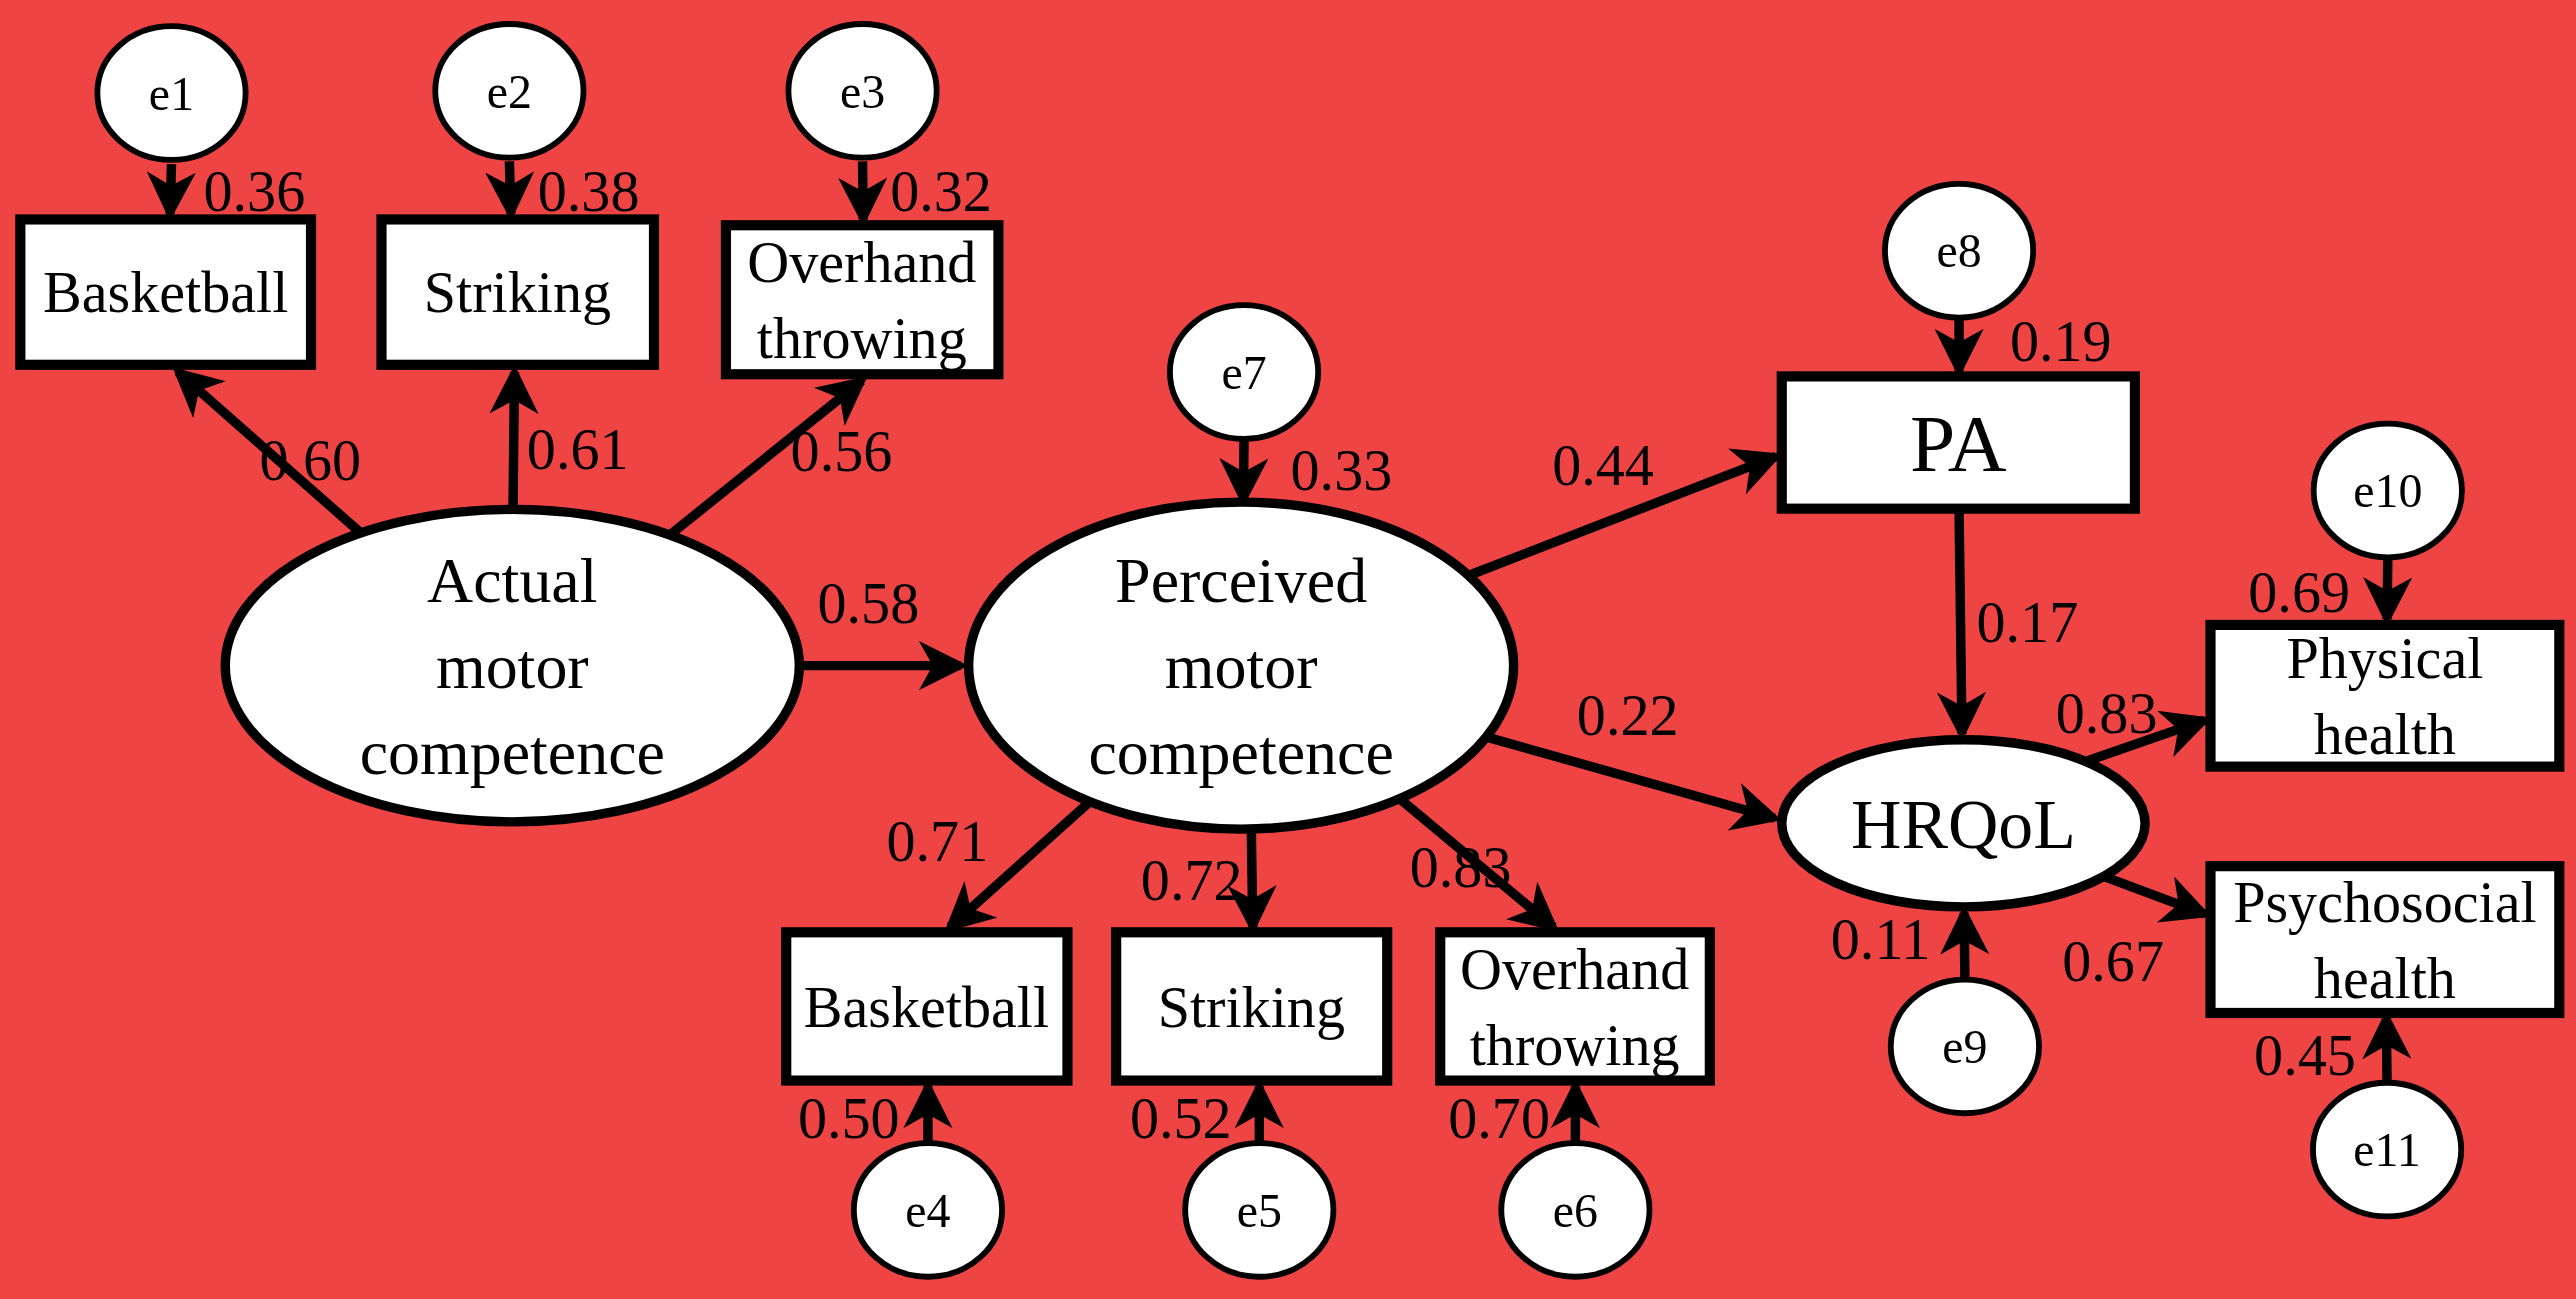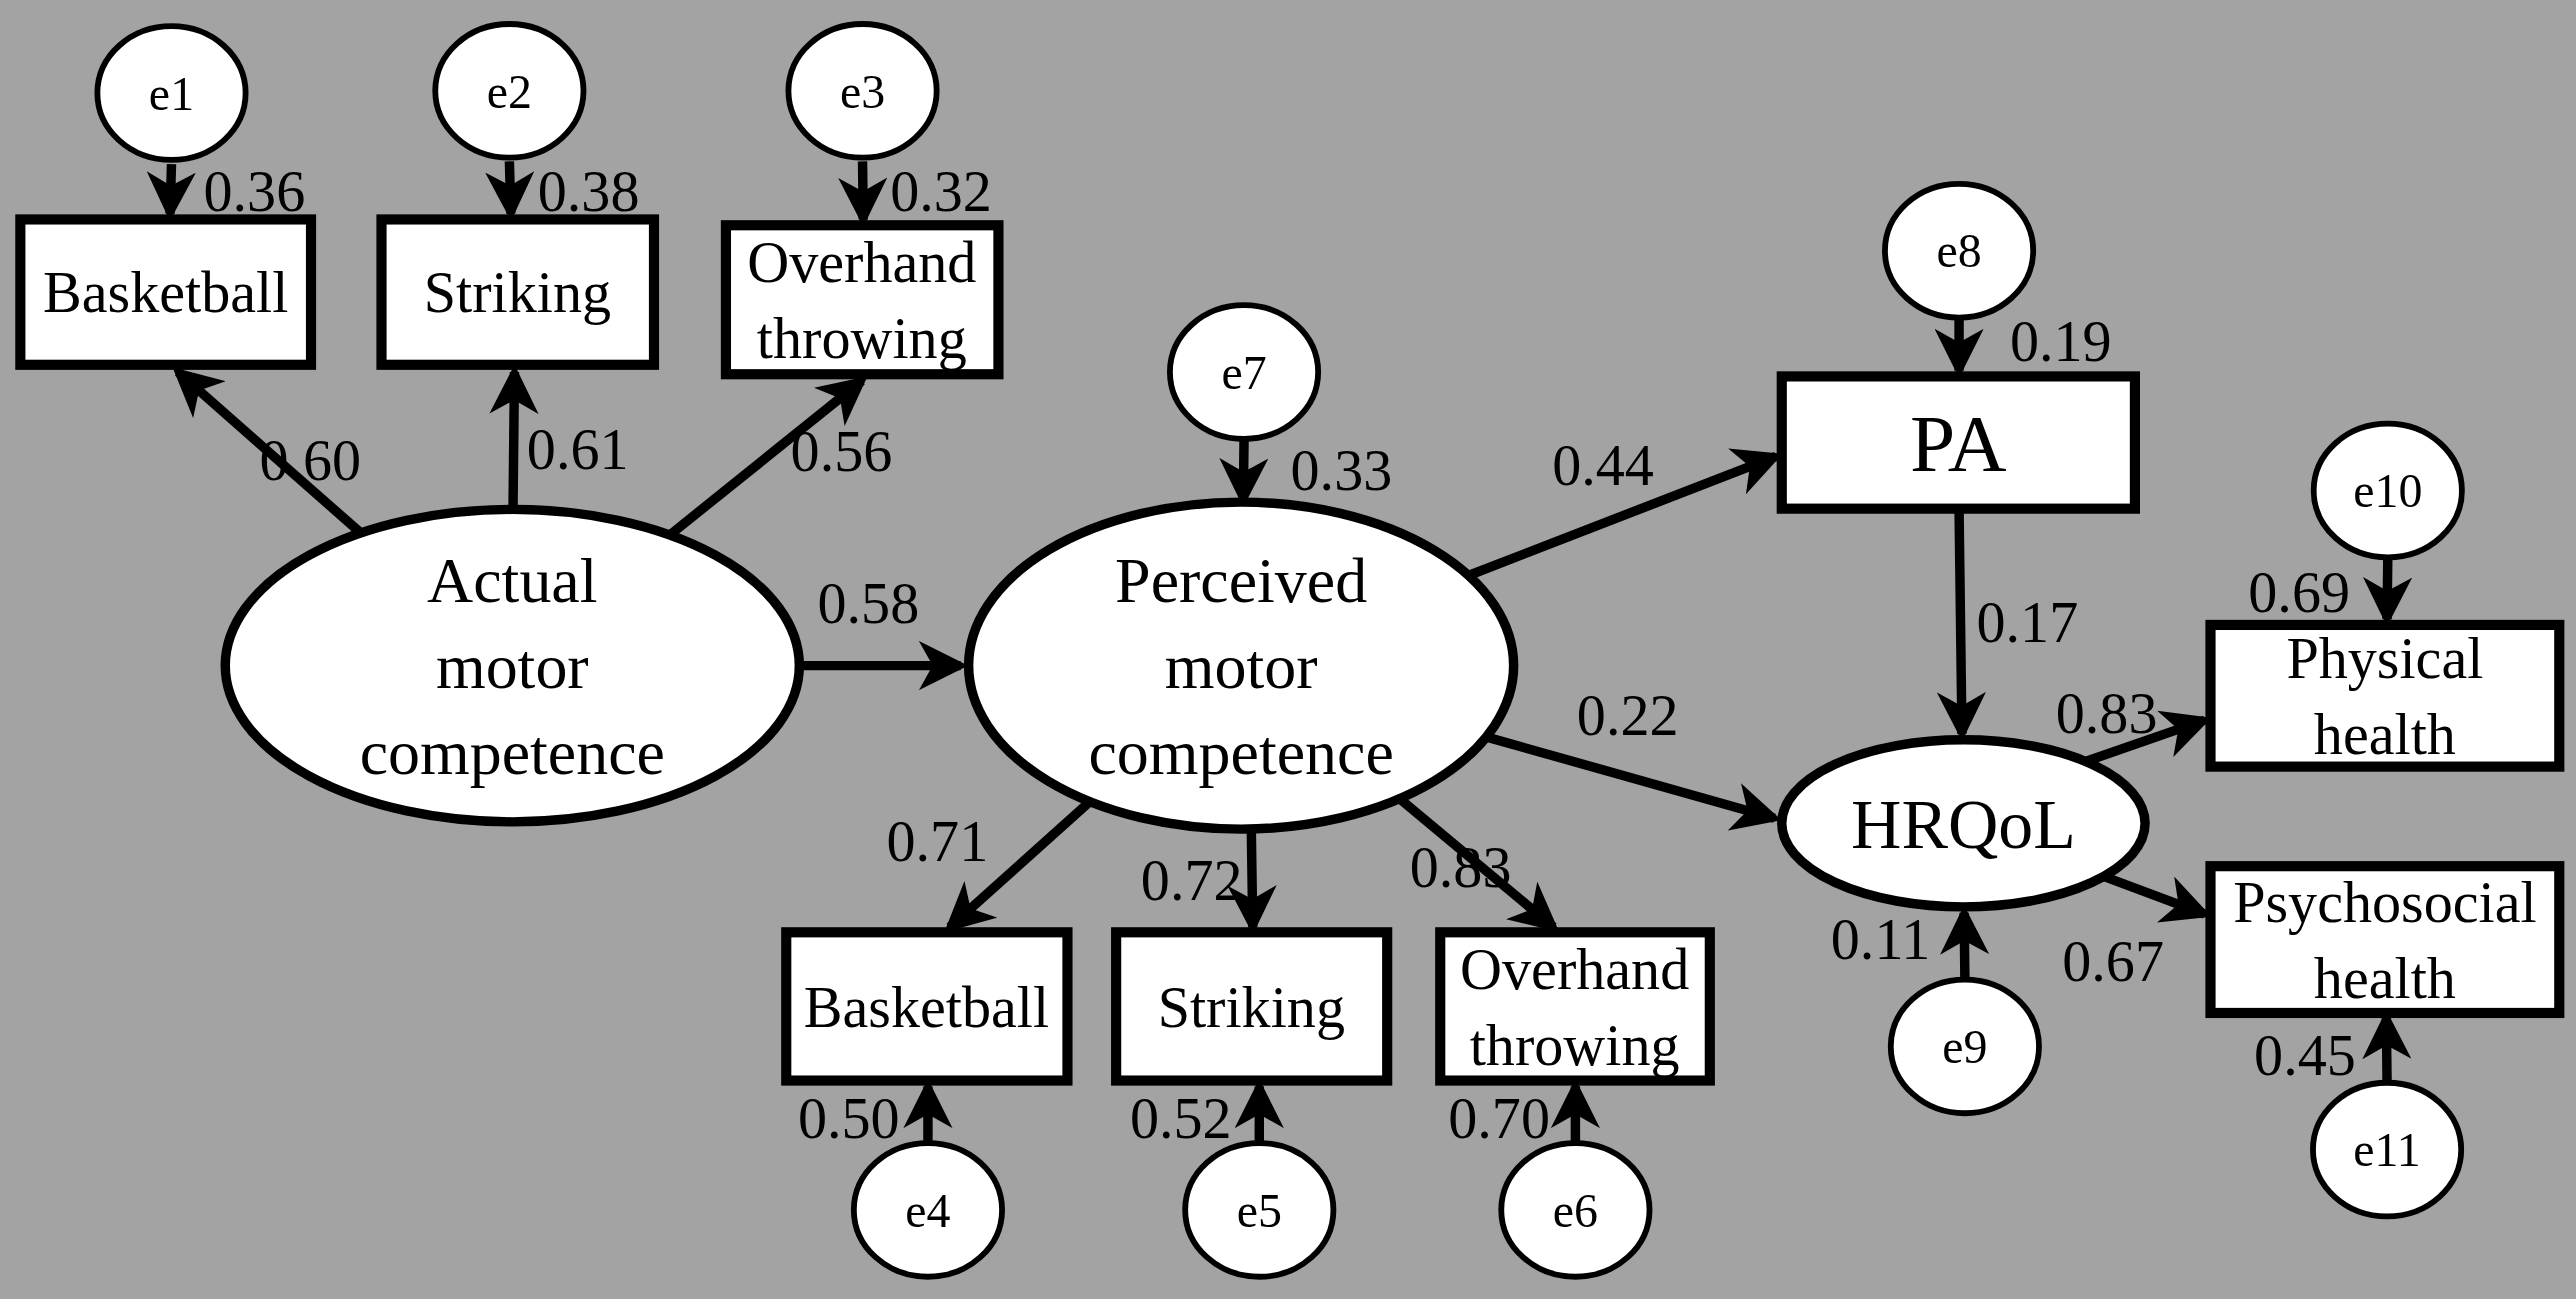--- a/index.html
+++ b/index.html
@@ -1,16 +1,16 @@
 <!DOCTYPE html>
 <html style="font-size:11.6px"><head>
 <meta charset="utf-8">
 <style>
   html, body { margin: 0; padding: 0; background: #ffffff; }
-  .canvas { width: 2576px; height: 1300px; background: #a3a3a3; }
+  .canvas { width: 2576px; height: 1300px; background: #ef4444; }
   svg { display: block; }
   svg text {
     font-family: "Liberation Serif", "DejaVu Serif", serif;
     fill: #000000;
   }
   .shape { fill: #ffffff; stroke: #000000; }
   .box { stroke-width: 14; }
   .latent { stroke-width: 13; }
   .err { stroke-width: 8; }
   .arrow { stroke: #000000; stroke-width: 13; fill: none; }

